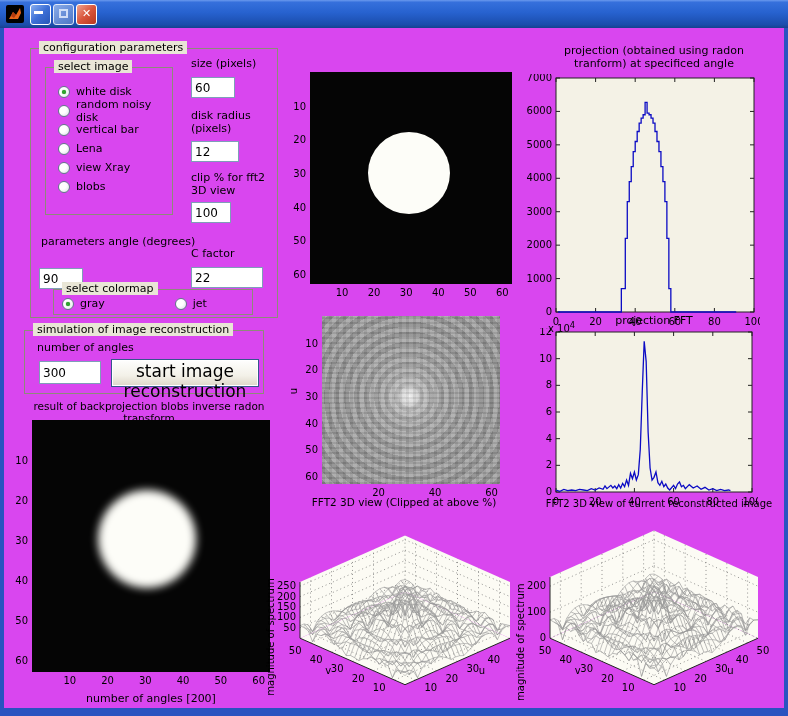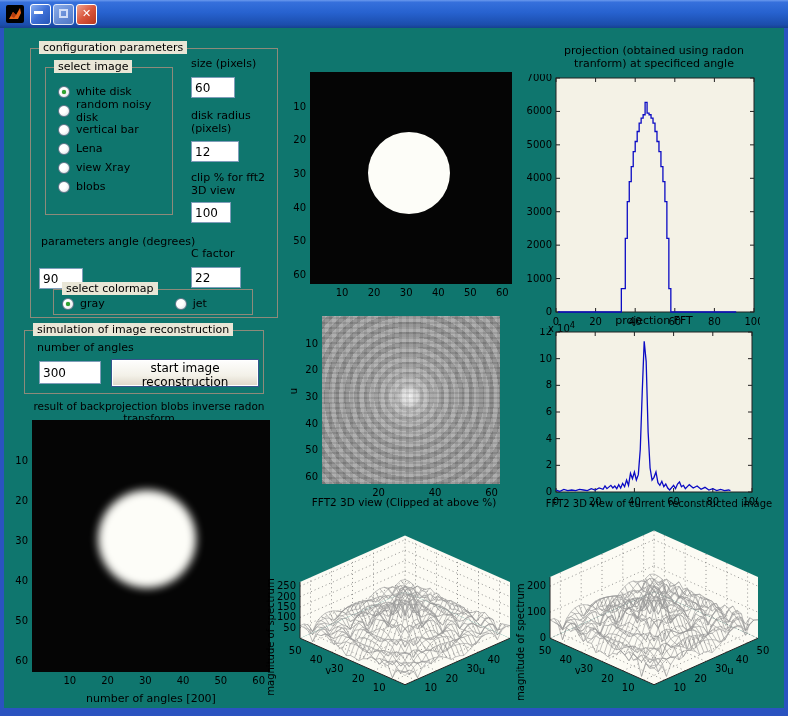--- a/index.html
+++ b/index.html
@@ -15,38 +15,38 @@
   .title-text{color:#fff;font-weight:bold;font-size:13px;text-shadow:1px 1px 1px #12306e;white-space:nowrap;flex:1;}
   .tb-btns{display:flex;gap:2px;}
   .tb-btn{width:21px;height:21px;border-radius:3px;border:1px solid #fff;
     color:#fff;font-size:11px;line-height:18px;text-align:center;cursor:pointer;font-weight:bold;}
   .btn-min{background:linear-gradient(135deg,#88AEF0 0%,#3D6FD6 50%,#2757B8 100%);}
   .btn-max{background:linear-gradient(135deg,#9CB8EA 0%,#6E92D8 60%,#5B80C8 100%);opacity:.85;}
   .btn-close{background:linear-gradient(135deg,#EFA390 0%,#D9553B 50%,#B8371F 100%);}
   .btn-min span{display:block;margin-top:6px;height:3px;width:9px;background:#fff;margin-left:3px;}
   .btn-max span{display:block;margin:4px auto 0;width:9px;height:9px;border:2px solid #eef3ff;}
   
-  .figure{position:absolute;left:4px;top:28px;width:780px;height:680px;background:#0f766e;}
+  .figure{position:absolute;left:4px;top:28px;width:780px;height:680px;background:#d946ef;}
   .abs{position:absolute;}
   .lbl{font-size:11px;white-space:pre-line;}
   .ctr{text-align:center;}
   
   .group{position:absolute;border:1px solid #8e8a7a;}
   .group>.legend{position:absolute;top:-8px;left:8px;background:#E9E6D6;padding:0 4px;font-size:11px;white-space:nowrap;}
   
   .radio-row{display:flex;align-items:center;gap:6px;height:19px;cursor:pointer;}
   .radio-dot{width:12px;height:12px;border-radius:50%;border:1px solid #65788c;background:radial-gradient(circle at 35% 35%,#fff 40%,#d7dde2);position:relative;flex:0 0 auto;}
   .radio-dot.sel::after{content:"";position:absolute;left:3px;top:3px;width:4px;height:4px;border-radius:50%;background:#2FA52F;box-shadow:0 0 1px #1d7a1d;}
   .radio-lbl{font-size:11px;}
   
   .edit{position:absolute;border:1px solid #7F9DB9;background:#fff;font-size:12px;font-family:"DejaVu Sans",sans-serif;padding:2px 3px;}
   
   .xp-btn{position:absolute;border:1px solid #35568d;border-radius:0;
     background:linear-gradient(180deg,#fefefe 0%,#f3f1e8 60%,#ddd7c8 100%);
-    font-size:12px;font-family:"DejaVu Sans",sans-serif;cursor:pointer;box-shadow:inset 0 0 0 1px #fff;}
+    font-size:17px;font-family:"DejaVu Sans",sans-serif;cursor:pointer;box-shadow:inset 0 0 0 1px #fff;}
   
   .imgplot{position:absolute;background:#050505;}
   .disk{position:absolute;border-radius:50%;background:#fdfdf8;}
   .xtick{position:absolute;font-size:10px;transform:translateX(-50%);}
   .ytick{position:absolute;font-size:10px;transform:translateY(-50%);text-align:right;width:20px;}
   .rot-lbl{position:absolute;font-size:10px;writing-mode:vertical-rl;transform:rotate(180deg);}
   svg text{font-family:"DejaVu Sans",sans-serif;}
   .fft2img{position:absolute;
      background:
        repeating-linear-gradient(0deg, rgba(60,60,60,.12) 0 2px, rgba(200,200,200,.12) 2px 5px),
@@ -121,21 +121,21 @@
       <input class="edit" style="left: 160px; top: 92px; width: 48px; height: 21px;" value="12">
 
       <div class="lbl abs" style="left:160px;top:122px;">clip % for fft2
 3D view</div>
       <input class="edit" style="left: 160px; top: 153px; width: 40px; height: 21px;" value="100">
 
       <div class="lbl abs" style="left:10px;top:186px;">parameters angle (degrees)</div>
       <input class="edit" style="left: 8px; top: 219px; width: 44px; height: 21px;" value="90">
 
       <div class="lbl abs" style="left:160px;top:198px;">C factor</div>
-      <input class="edit" style="left: 160px; top: 218px; width: 50px; height: 21px;" value="22">
+      <input class="edit" style="left: 160px; top: 218px; width: 72px; height: 21px;" value="22">
 
       <div class="group" style="left:22px;top:240px;width:200px;height:26px;border-top-width:1px;">
         <div class="legend">select colormap</div>
         <div id="colormap-radios" style="position:absolute;left:8px;top:4px;display:flex;gap:70px;">
             <div class="radio-row">
               <span class="radio-dot sel"></span>
               <span class="radio-lbl">gray</span>
             </div>
             <div class="radio-row">
               <span class="radio-dot"></span>

